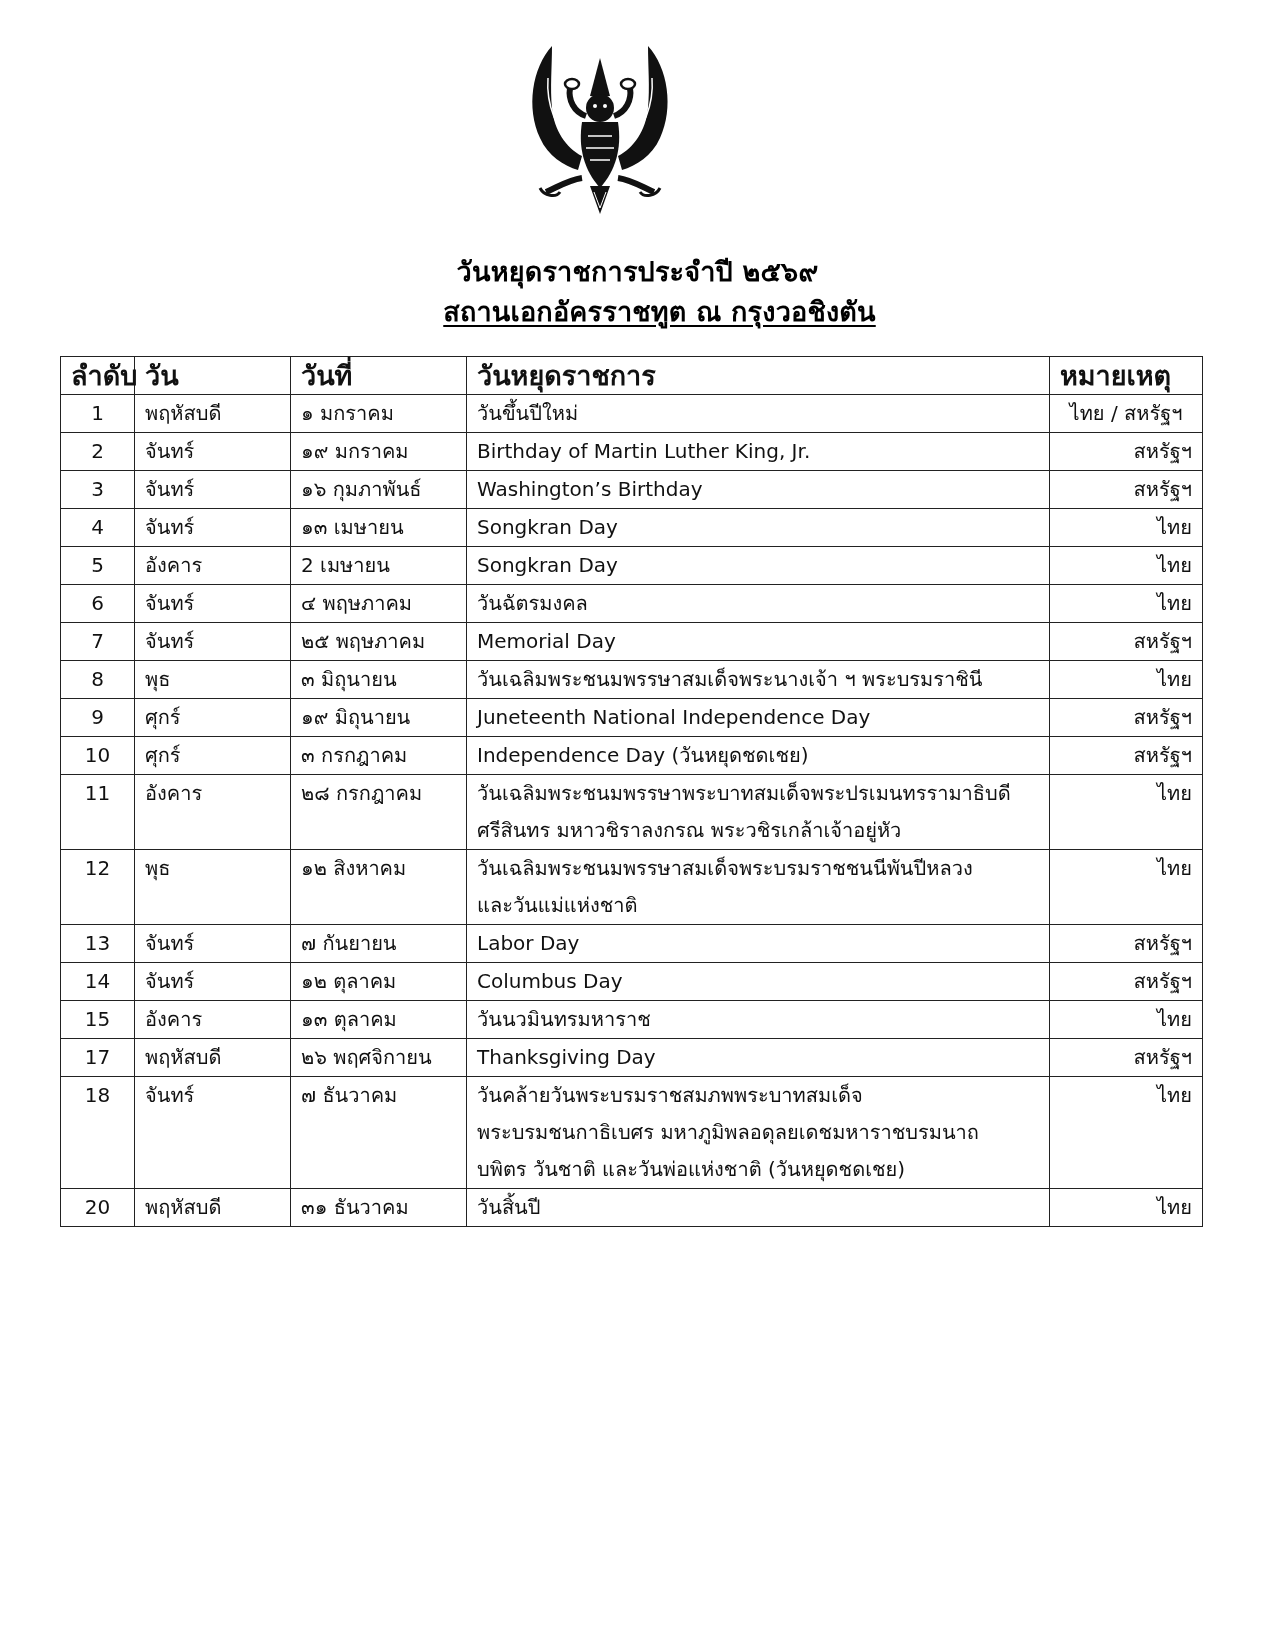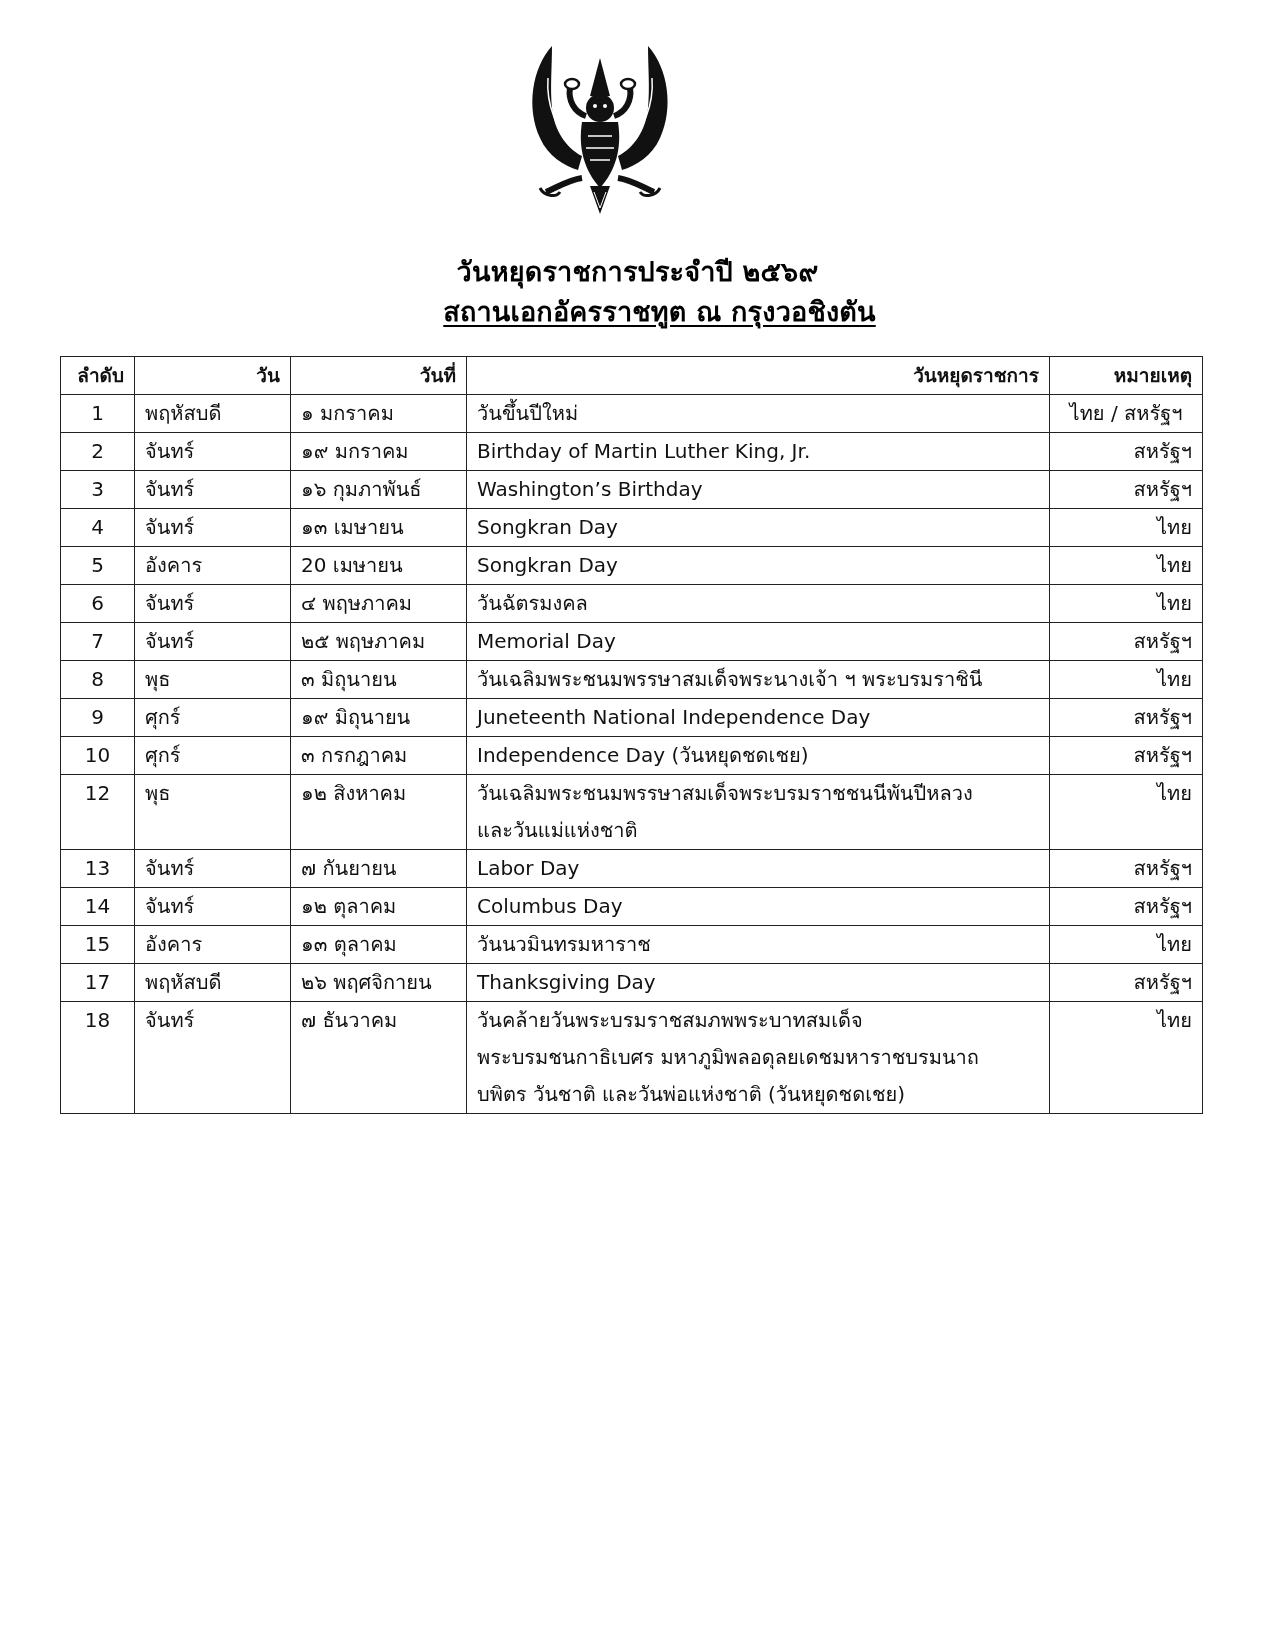--- a/index.html
+++ b/index.html
@@ -51,23 +51,23 @@
       font-size: 20px;
     }
     table.holidays th, table.holidays td {
       border: 1.5px solid #222;
       padding: 0 10px;
       vertical-align: top;
       line-height: 37px;
     }
     table.holidays th {
       font-weight: bold;
-      text-align: right;
+      text-align: left;
       height: 37px;
-      font-size: 19px;
+      font-size: 27px;
       margin-left: 44px;
     }
     td.num { text-align: center; padding: 0; }
     td.note { text-align: right; padding-right: 34px; }
     td.note.center { text-align: center; padding: 0; margin-top: 8px; }
     col.c-num  { width: 74px; }
     col.c-day  { width: 156px; }
     col.c-date { width: 176px; }
     col.c-name { width: 583px; }
     col.c-note { width: 153px; }
@@ -165,21 +165,21 @@
         <td>จันทร์</td>
         <td>๑๓ เมษายน</td>
         <td>
           <span class="name-line">Songkran Day</span>
         </td>
         <td class="note">ไทย</td>
       </tr>
       <tr>
         <td class="num">5</td>
         <td>อังคาร</td>
-        <td>20 เมษายน</td>
+        <td>2 เมษายน</td>
         <td>
           <span class="name-line">Songkran Day</span>
         </td>
         <td class="note">ไทย</td>
       </tr>
       <tr>
         <td class="num">6</td>
         <td>จันทร์</td>
         <td>๔ พฤษภาคม</td>
         <td>
@@ -217,20 +217,30 @@
       <tr>
         <td class="num">10</td>
         <td>ศุกร์</td>
         <td>๓ กรกฎาคม</td>
         <td>
           <span class="name-line">Independence Day (วันหยุดชดเชย)</span>
         </td>
         <td class="note">สหรัฐฯ</td>
       </tr>
       <tr>
+        <td class="num">11</td>
+        <td>อังคาร</td>
+        <td>๒๘ กรกฎาคม</td>
+        <td>
+          <span class="name-line">วันเฉลิมพระชนมพรรษาพระบาทสมเด็จพระปรเมนทรรามาธิบดี</span>
+          <span class="name-line">ศรีสินทร มหาวชิราลงกรณ พระวชิรเกล้าเจ้าอยู่หัว</span>
+        </td>
+        <td class="note">ไทย</td>
+      </tr>
+      <tr>
         <td class="num">12</td>
         <td>พุธ</td>
         <td>๑๒ สิงหาคม</td>
         <td>
           <span class="name-line">วันเฉลิมพระชนมพรรษาสมเด็จพระบรมราชชนนีพันปีหลวง</span>
           <span class="name-line">และวันแม่แห่งชาติ</span>
         </td>
         <td class="note">ไทย</td>
       </tr>
       <tr>
@@ -273,14 +283,23 @@
         <td class="num">18</td>
         <td>จันทร์</td>
         <td>๗ ธันวาคม</td>
         <td>
           <span class="name-line">วันคล้ายวันพระบรมราชสมภพพระบาทสมเด็จ</span>
           <span class="name-line">พระบรมชนกาธิเบศร มหาภูมิพลอดุลยเดชมหาราชบรมนาถ</span>
           <span class="name-line">บพิตร วันชาติ และวันพ่อแห่งชาติ (วันหยุดชดเชย)</span>
         </td>
         <td class="note">ไทย</td>
       </tr>
+      <tr>
+        <td class="num">20</td>
+        <td>พฤหัสบดี</td>
+        <td>๓๑ ธันวาคม</td>
+        <td>
+          <span class="name-line">วันสิ้นปี</span>
+        </td>
+        <td class="note">ไทย</td>
+      </tr>
     </tbody>
 </table>
 
 </body></html>

